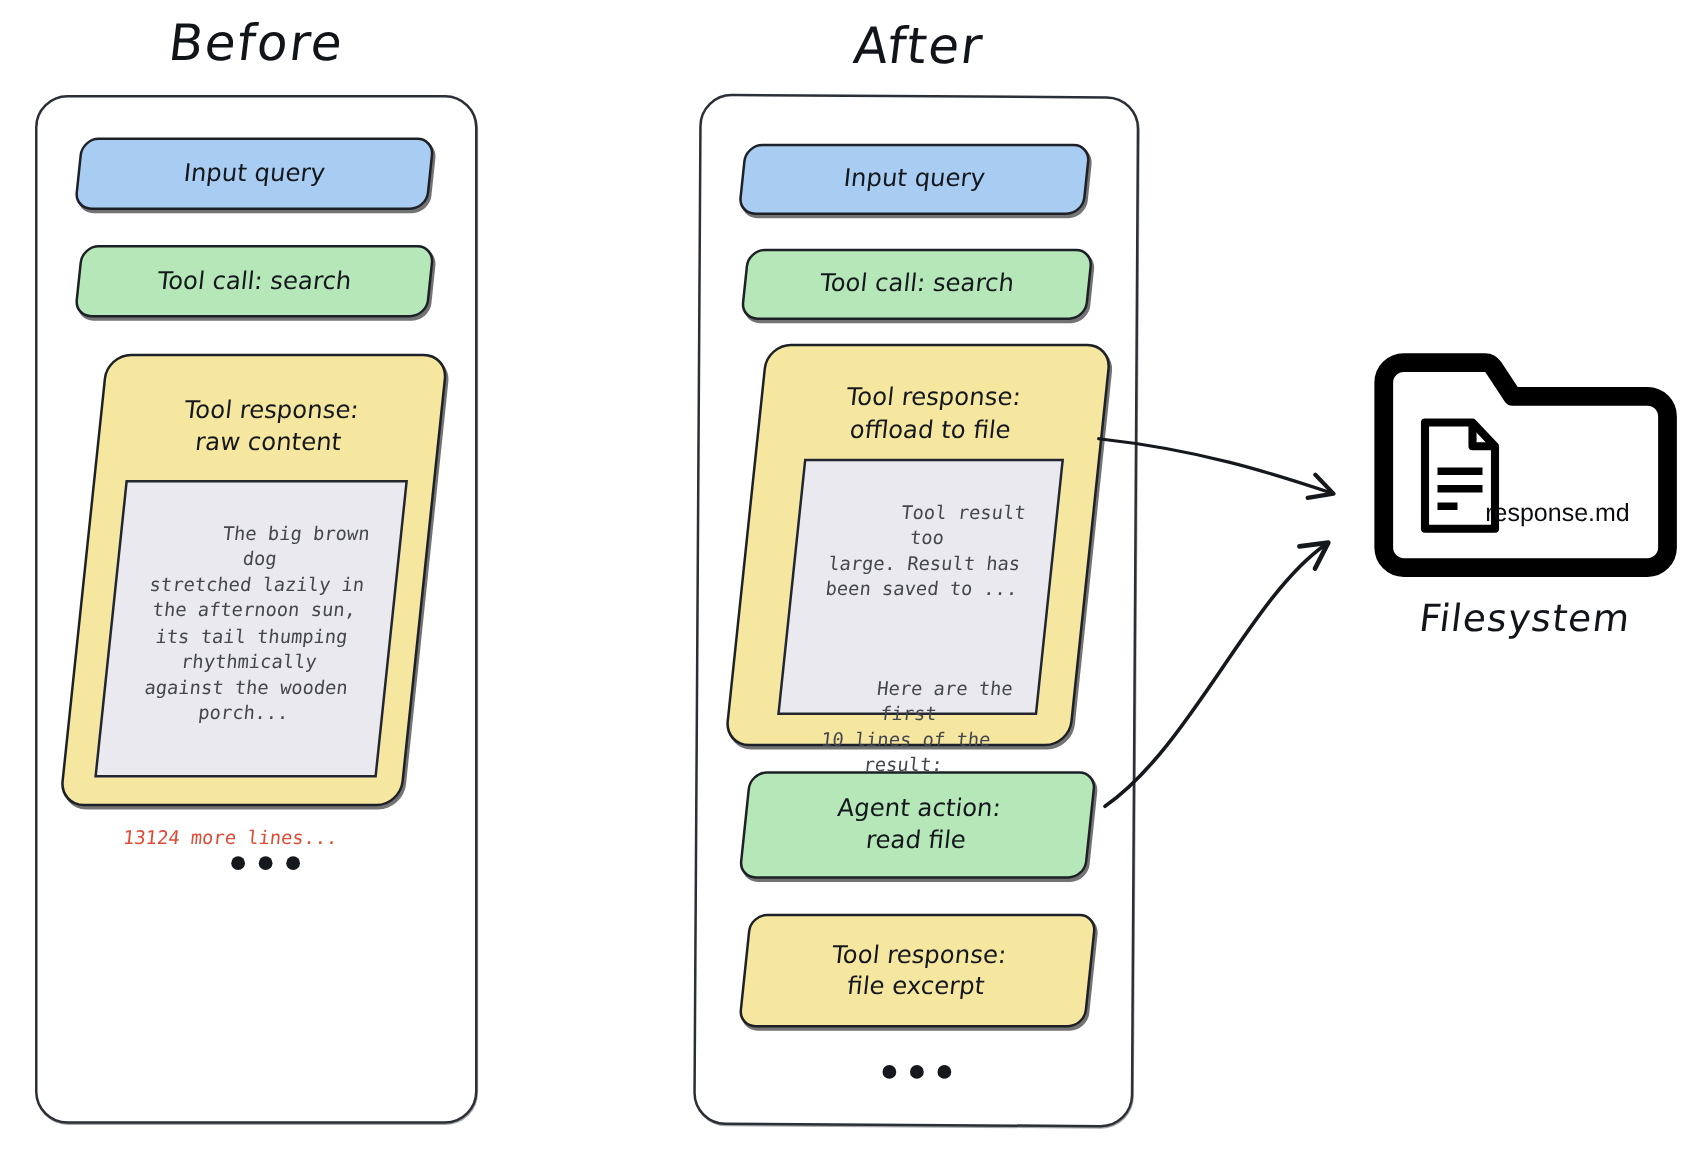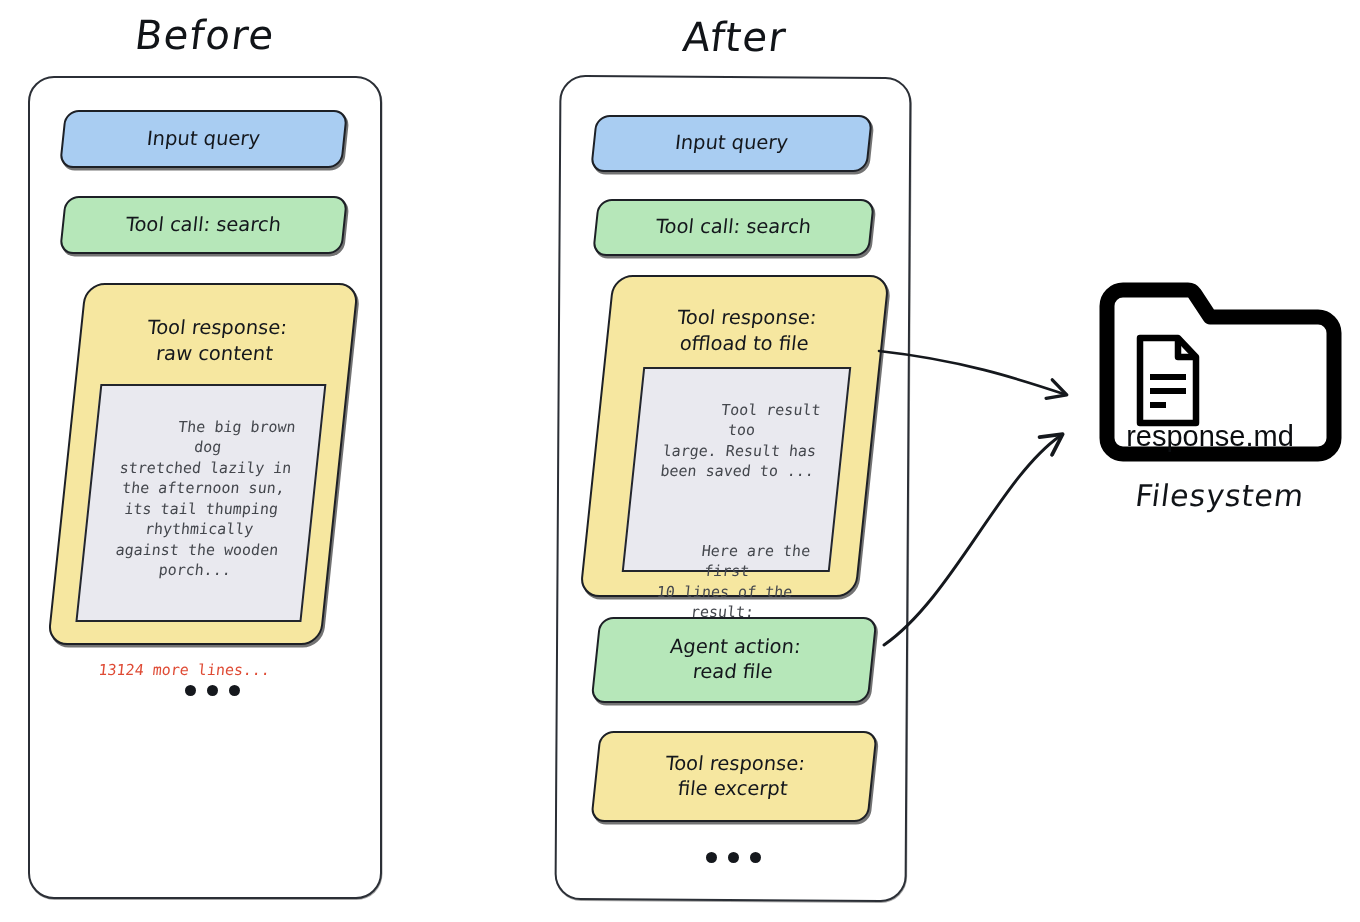--- a/index.html
+++ b/index.html
@@ -94,22 +94,22 @@
           pointer-events:none;}
 
   
   #folder{position:absolute;left:1092px;top:282px;width:258px;height:186px;}
   #fs-label{
     position:absolute;left:1085px;top:478px;width:270px;text-align:center;
     font-family:"DejaVu Sans",sans-serif;font-size:30px;color:#111418;
     letter-spacing:1px;transform:skewX(-7deg);
   }
   #file-name{
-    position:absolute;left:1100px;top:420px;width:220px;text-align:center;
-    font-family:"Liberation Sans",sans-serif;font-size:29px;color:#0b0d10;
+    position:absolute;left:1100px;top:400px;width:220px;text-align:center;
+    font-family:"Liberation Sans",sans-serif;font-size:20px;color:#0b0d10;padding-left:36px;
   }
 </style>
 </head>
 <body>
 
 <div class="stage">
 
   <div class="panel-title" id="title-before">Before</div>
 
   <div class="panel-title" id="title-after">After</div>

